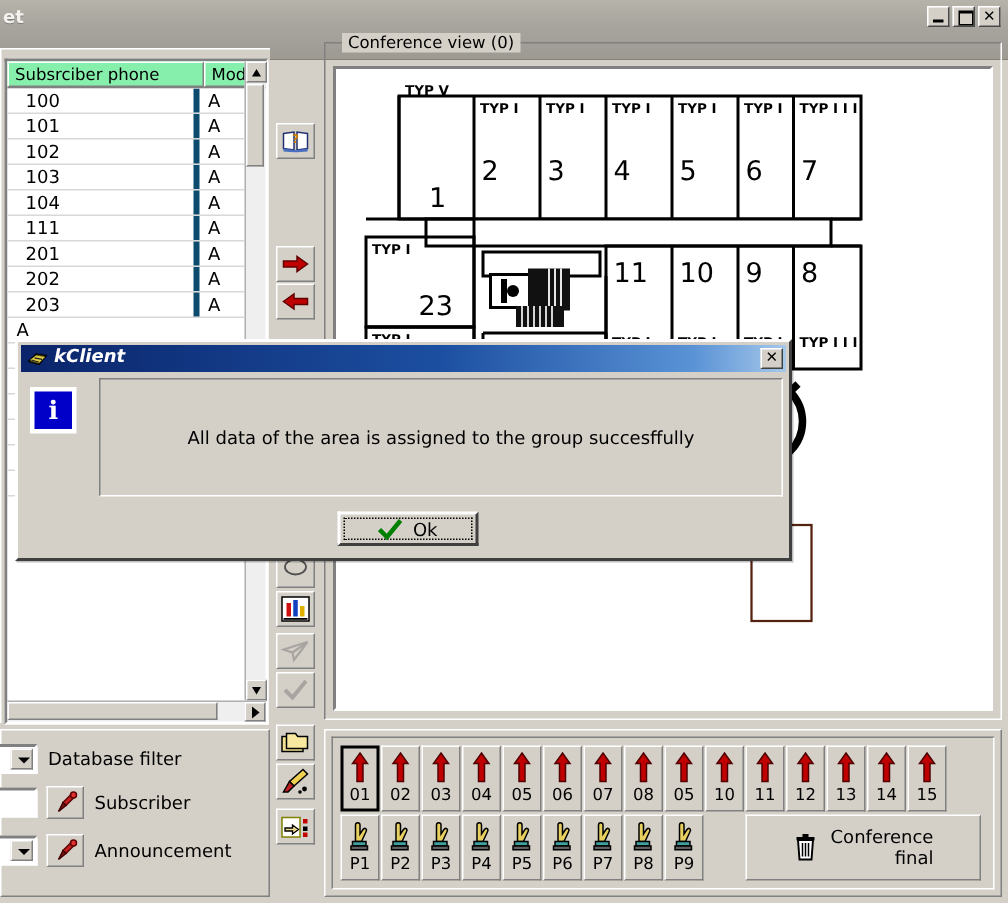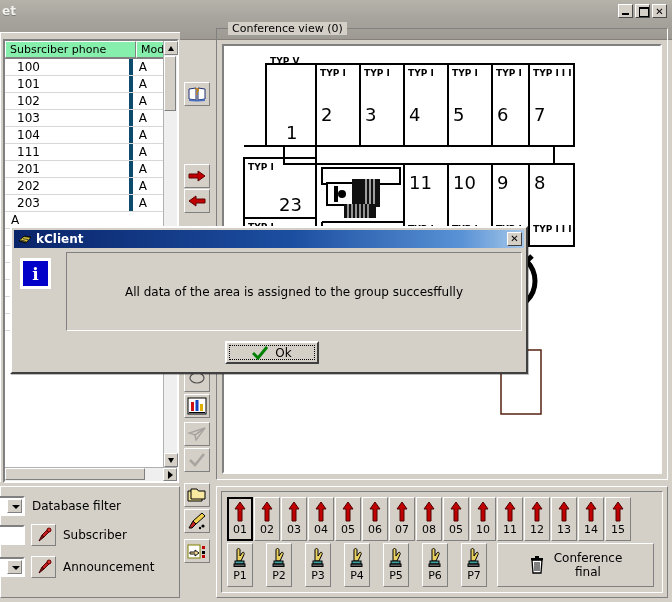--- a/index.html
+++ b/index.html
@@ -180,36 +180,36 @@
     display: flex; flex-direction: column; align-items: center; justify-content: flex-start;
     padding-top: 3px;
   }
   .cbtn.sel { border: 2px solid #000; padding-top: 2px; }
   .cbtn-label { font-size: 11px; color: #000; margin-top: 1px; line-height: 12px; }
   .conf-final {
     height: 44px; background: #d4d0c8;
     border: 1px solid; border-color: #ffffff #808080 #808080 #ffffff;
     display: flex; align-items: center; justify-content: center; gap: 9px;
   }
-  .conf-final-txt { font-size: 12px; color: #000; text-align: center; line-height: 14px; }
+  .conf-final-txt { font-size: 12px; color: #000; text-align: right; line-height: 14px; }
 
   
   .rightbar { position: absolute; left: 182px; top: 480px; width: 32px; height: 120px; }
 
   
   .dialog {
     position: absolute; left: 10px; top: 226px; width: 518px; height: 148px;
     background: #d4d0c8;
     border: 2px solid; border-color: #ffffff #404040 #404040 #ffffff;
     box-shadow: 1px 1px 0 rgba(0,0,0,.25);
   }
   .dlg-title {
     position: absolute; left: 2px; top: 2px; right: 2px; height: 18px;
     background: linear-gradient(to right, #0a246a 0%, #1c4fa1 55%, #5a93d6 88%, #a6c8ea 100%);
-    display: flex; align-items: center;
+    display: flex; align-items: flex-start; font-style: italic;
   }
   .dlg-title-text { color: #fff; font-weight: bold; font-size: 12px; margin-left: 22px; }
   .dlg-close {
     position: absolute; right: 2px; top: 2px; width: 15px; height: 14px;
     background: #d4d0c8; border: 1px solid; border-color: #ffffff #404040 #404040 #ffffff;
     font-size: 10px; font-weight: bold; line-height: 12px; text-align: center; color:#000;
   }
   .dlg-icon-diamond { position: absolute; left: 4px; top: 4px; }
   .dlg-body {
     position: absolute; left: 2px; top: 22px; right: 2px; height: 83px;
@@ -654,21 +654,21 @@
             </svg>
             <span class="cbtn-label">14</span>
           </div>
           <div class="cbtn">
             <svg width="14" height="22" viewBox="0 0 14 22">
               <path d="M7 1 L12 8 L9 8 L9 20 L5 20 L5 8 L2 8 Z" fill="#c00000" stroke="#500000" stroke-width="1"></path>
             </svg>
             <span class="cbtn-label">15</span>
           </div>
         </div>
-      <div class="conf-row" id="participant-row" style="left:5px; top:51px;gap:12px;">
+      <div class="conf-row" id="participant-row" style="left:5px; top:51px;">
           <div class="cbtn">
             <svg width="16" height="22" viewBox="0 0 16 22">
               <path d="M5 3 C5 1 8 1 8 3 L8 9 L10 6 C11 4.5 13 5.5 12 7.5 L9 14 L5 14 Z" fill="#e8d060" stroke="#000" stroke-width="1"></path>
               <rect x="3" y="14" width="9" height="3" fill="#40a0a0" stroke="#000" stroke-width="1"></rect>
               <rect x="2" y="17" width="11" height="2.5" fill="#606060" stroke="#000" stroke-width="1"></rect>
             </svg>
             <span class="cbtn-label">P1</span>
           </div>
           <div class="cbtn">
             <svg width="16" height="22" viewBox="0 0 16 22">

